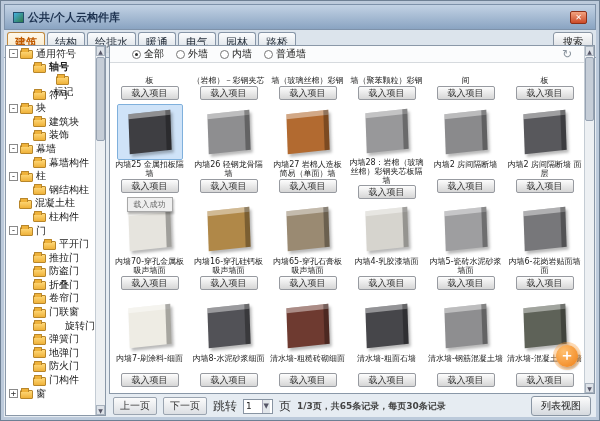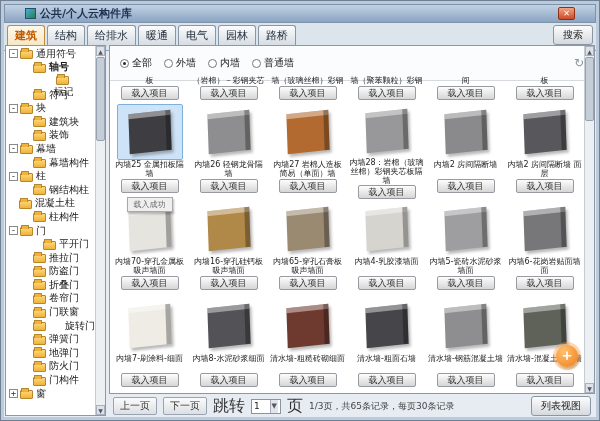--- a/index.html
+++ b/index.html
@@ -3,22 +3,22 @@
 <meta charset="utf-8">
 <style>
   * { margin:0; padding:0; box-sizing:border-box; font-family:"DejaVu Sans","Liberation Sans",sans-serif; }
   html,body { width:600px; height:421px; overflow:hidden; }
   body { background:#cfd8e2; position:relative; }
 
   .window { position:absolute; inset:0; border:1px solid #6e8094; background:#e6ecf2;
             box-shadow: inset 0 0 0 3px #bccadb; }
 
   
-  .titlebar { height:19px; margin:3px 3px 0; background:linear-gradient(#c2d2e4,#8aa4c2);
-              display:flex; align-items:center; padding:0 20px; gap:4px; border:1px solid #7e92aa; }
+  .titlebar { height:26px; margin:3px 3px 0; background:linear-gradient(#c2d2e4,#8aa4c2);
+              display:flex; align-items:center; padding:0 8px; gap:4px; border:1px solid #7e92aa; }
   .app-icon { width:11px; height:11px; background:linear-gradient(135deg,#45b0e0,#2f7a46); border:1px solid #23506e; flex:none; }
   .title { font-size:11px; font-weight:bold; color:#1d3250; white-space:nowrap; }
   .win-btns { margin-left:auto; display:flex; gap:2px; }
   .btn-close { width:17px; height:13px; background:linear-gradient(#f2a380,#cc4a28); border:1px solid #8e3018;
                color:#fff; font-size:8px; line-height:11px; text-align:center; border-radius:2px; }
 
   
   .tabbar { height:28px; margin:0 3px; display:flex; align-items:flex-start; gap:2px; padding:2px 3px 0;
             background:#dce4ec; border-bottom:1px solid #93a3b5; }
   .tab { min-width:34px; padding:2px 7px 3px; font-size:11px; text-align:center; color:#26303c;
@@ -49,22 +49,22 @@
   .vscroll { position:absolute; top:0; bottom:0; right:0; width:10px; background:#edf0f3; border-left:1px solid #c4ccd4; }
   .vs-btn { height:10px; font-size:6px; text-align:center; line-height:9px; color:#556; background:#dde2e8;
             border:1px solid #a8b2be; }
   .vs-btn.down { position:absolute; bottom:0; left:0; right:0; }
   .vs-thumb { position:absolute; top:11px; left:0; right:0; background:#c5cdd7; border:1px solid #96a2b2; border-radius:2px; }
 
   
   .content-col { flex:1; display:flex; flex-direction:column; gap:2px; min-width:0; }
   .content-box { flex:1; background:#fff; border:1px solid #8a98a8; position:relative; overflow:hidden; }
 
-  .filterbar { height:35px; border-bottom:1px solid #d6dade; display:flex; align-items:center; gap:12px;
-               padding:0 10px; font-size:10px; background:#fbfcfd; }
+  .filterbar { height:17px; border-bottom:1px solid #d6dade; display:flex; align-items:center; gap:12px;
+               padding:0 22px; font-size:10px; background:#fbfcfd; }
   .filter { display:inline-flex; align-items:center; color:#222; }
   .radio { width:9px; height:9px; border:1px solid #777; border-radius:50%; background:#fff;
            display:inline-block; position:relative; margin-right:3px; flex:none; }
   .radio.on::after { content:""; position:absolute; inset:2px; background:#2a2a2a; border-radius:50%; }
   .refresh { margin-left:auto; color:#8a949e; font-size:12px; line-height:12px; }
 
   .grid { position:absolute; top:17px; left:0; right:10px; bottom:0; display:grid;
           grid-template-columns:repeat(6,1fr); grid-template-rows:39px 97px 97px 97px; }
   .tile { position:relative; display:flex; flex-direction:column; align-items:center; padding-top:3px; }
   .tile.partial { justify-content:flex-end; padding-bottom:2px; }
@@ -84,25 +84,25 @@
            padding:2px 6px; white-space:nowrap; box-shadow:1px 2px 2px rgba(0,0,0,.25); }
 
   .fab { position:absolute; right:16px; bottom:26px; width:22px; height:22px; border-radius:50%;
          background:radial-gradient(circle at 35% 30%, #ffc070, #ef7e14); color:#fff; font-size:15px; font-weight:bold;
          line-height:21px; text-align:center; box-shadow:0 0 0 3px rgba(255,165,70,.4), 1px 2px 3px rgba(0,0,0,.35); z-index:8; }
 
   
   .pagebar { height:20px; display:flex; align-items:center; gap:6px; padding:0 4px; font-size:10px; color:#333; }
   .page-btn { padding:1px 6px; font-size:10px; color:#333; background:linear-gradient(#fbfbfb,#dcdfe3);
               border:1px solid #9aa4b0; border-radius:2px; }
-  .jump-label, .page-unit { font-size:16px; }
+  .jump-label, .page-unit { font-size:12px; }
   .page-select { width:30px; height:15px; border:1px solid #8894a2; background:#fff; font-size:9px;
                  display:inline-flex; align-items:center; justify-content:space-between; padding:0 2px; color:#222; }
   .page-select .arr { font-size:7px; color:#556; background:#e2e6ea; border-left:1px solid #aab; padding:0 1px; align-self:stretch; display:flex; align-items:center; }
-  .page-info { font-size:9px; color:#444; white-space:nowrap; }
+  .page-info { font-size:9px; color:#444; white-space:nowrap;font-weight:bold; }
   .list-view-btn { margin-left:auto; padding:2px 9px; font-size:10px; color:#222;
                    background:linear-gradient(#fcfcfc,#d5d9de); border:1px solid #8a96a4; border-radius:3px; }
 </style>
 </head>
 <body>
 
 <div class="window">
 
   <div class="titlebar">
     <span class="app-icon"></span>

